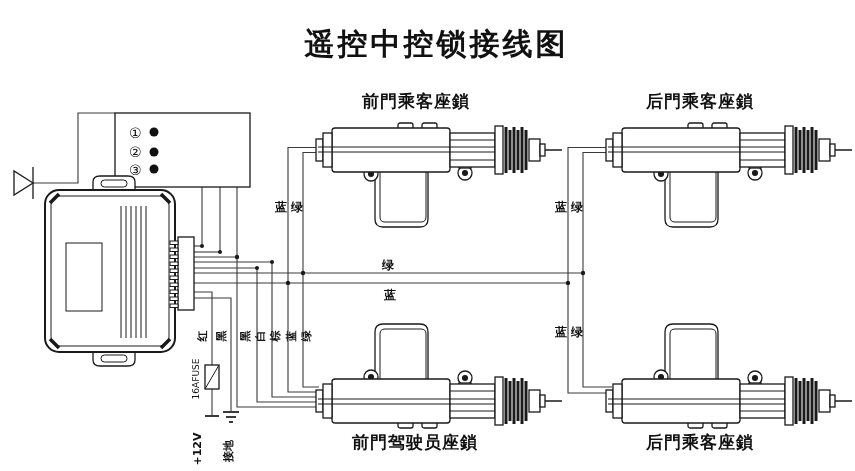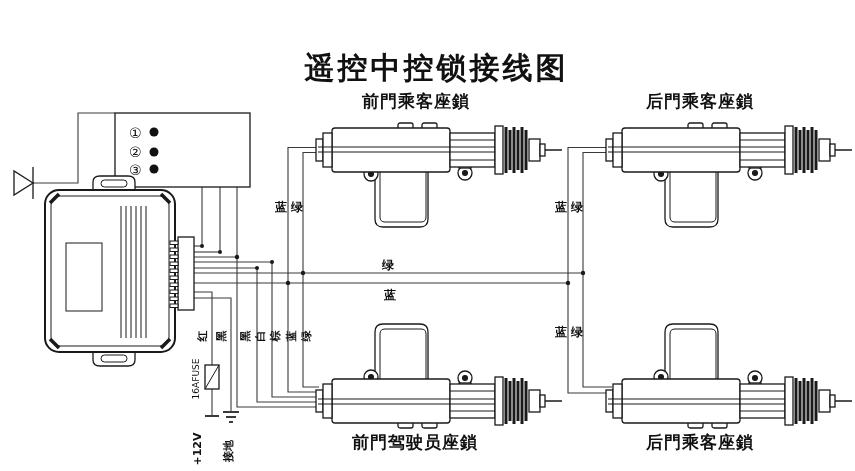--- a/index.html
+++ b/index.html
@@ -1,19 +1,19 @@
 <!DOCTYPE html>
 <html><head>
 <meta charset="utf-8">
 <style>
   html,body{margin:0;padding:0;background:#fff;}
   #canvas{position:relative;width:855px;height:471px;background:#ffffff;overflow:hidden;
           font-family:"DejaVu Sans",sans-serif;color:#111;}
   #title{position:absolute;left:0;top:24px;width:100%;text-align:center;padding-left:18px;box-sizing:border-box;
-         font-family:"DejaVu Serif","Liberation Serif",serif;font-weight:bold;font-size:30px;letter-spacing:3px;color:#111;margin-top:24px;}
+         font-family:"DejaVu Serif","Liberation Serif",serif;font-weight:bold;font-size:30px;letter-spacing:3px;color:#111;}
   svg{position:absolute;left:0;top:0;}
   svg text{font-family:"DejaVu Sans","Liberation Sans",sans-serif;fill:#111;}
   .lockname{font-size:17px;font-weight:bold;letter-spacing:1px;}
   .wlabel{font-size:12px;font-weight:bold;}
   .rlabel{font-size:11px;font-weight:bold;}
   .flabel{font-size:9px;}
   .btn{font-size:14px;}
 </style>
 </head>
 <body>

